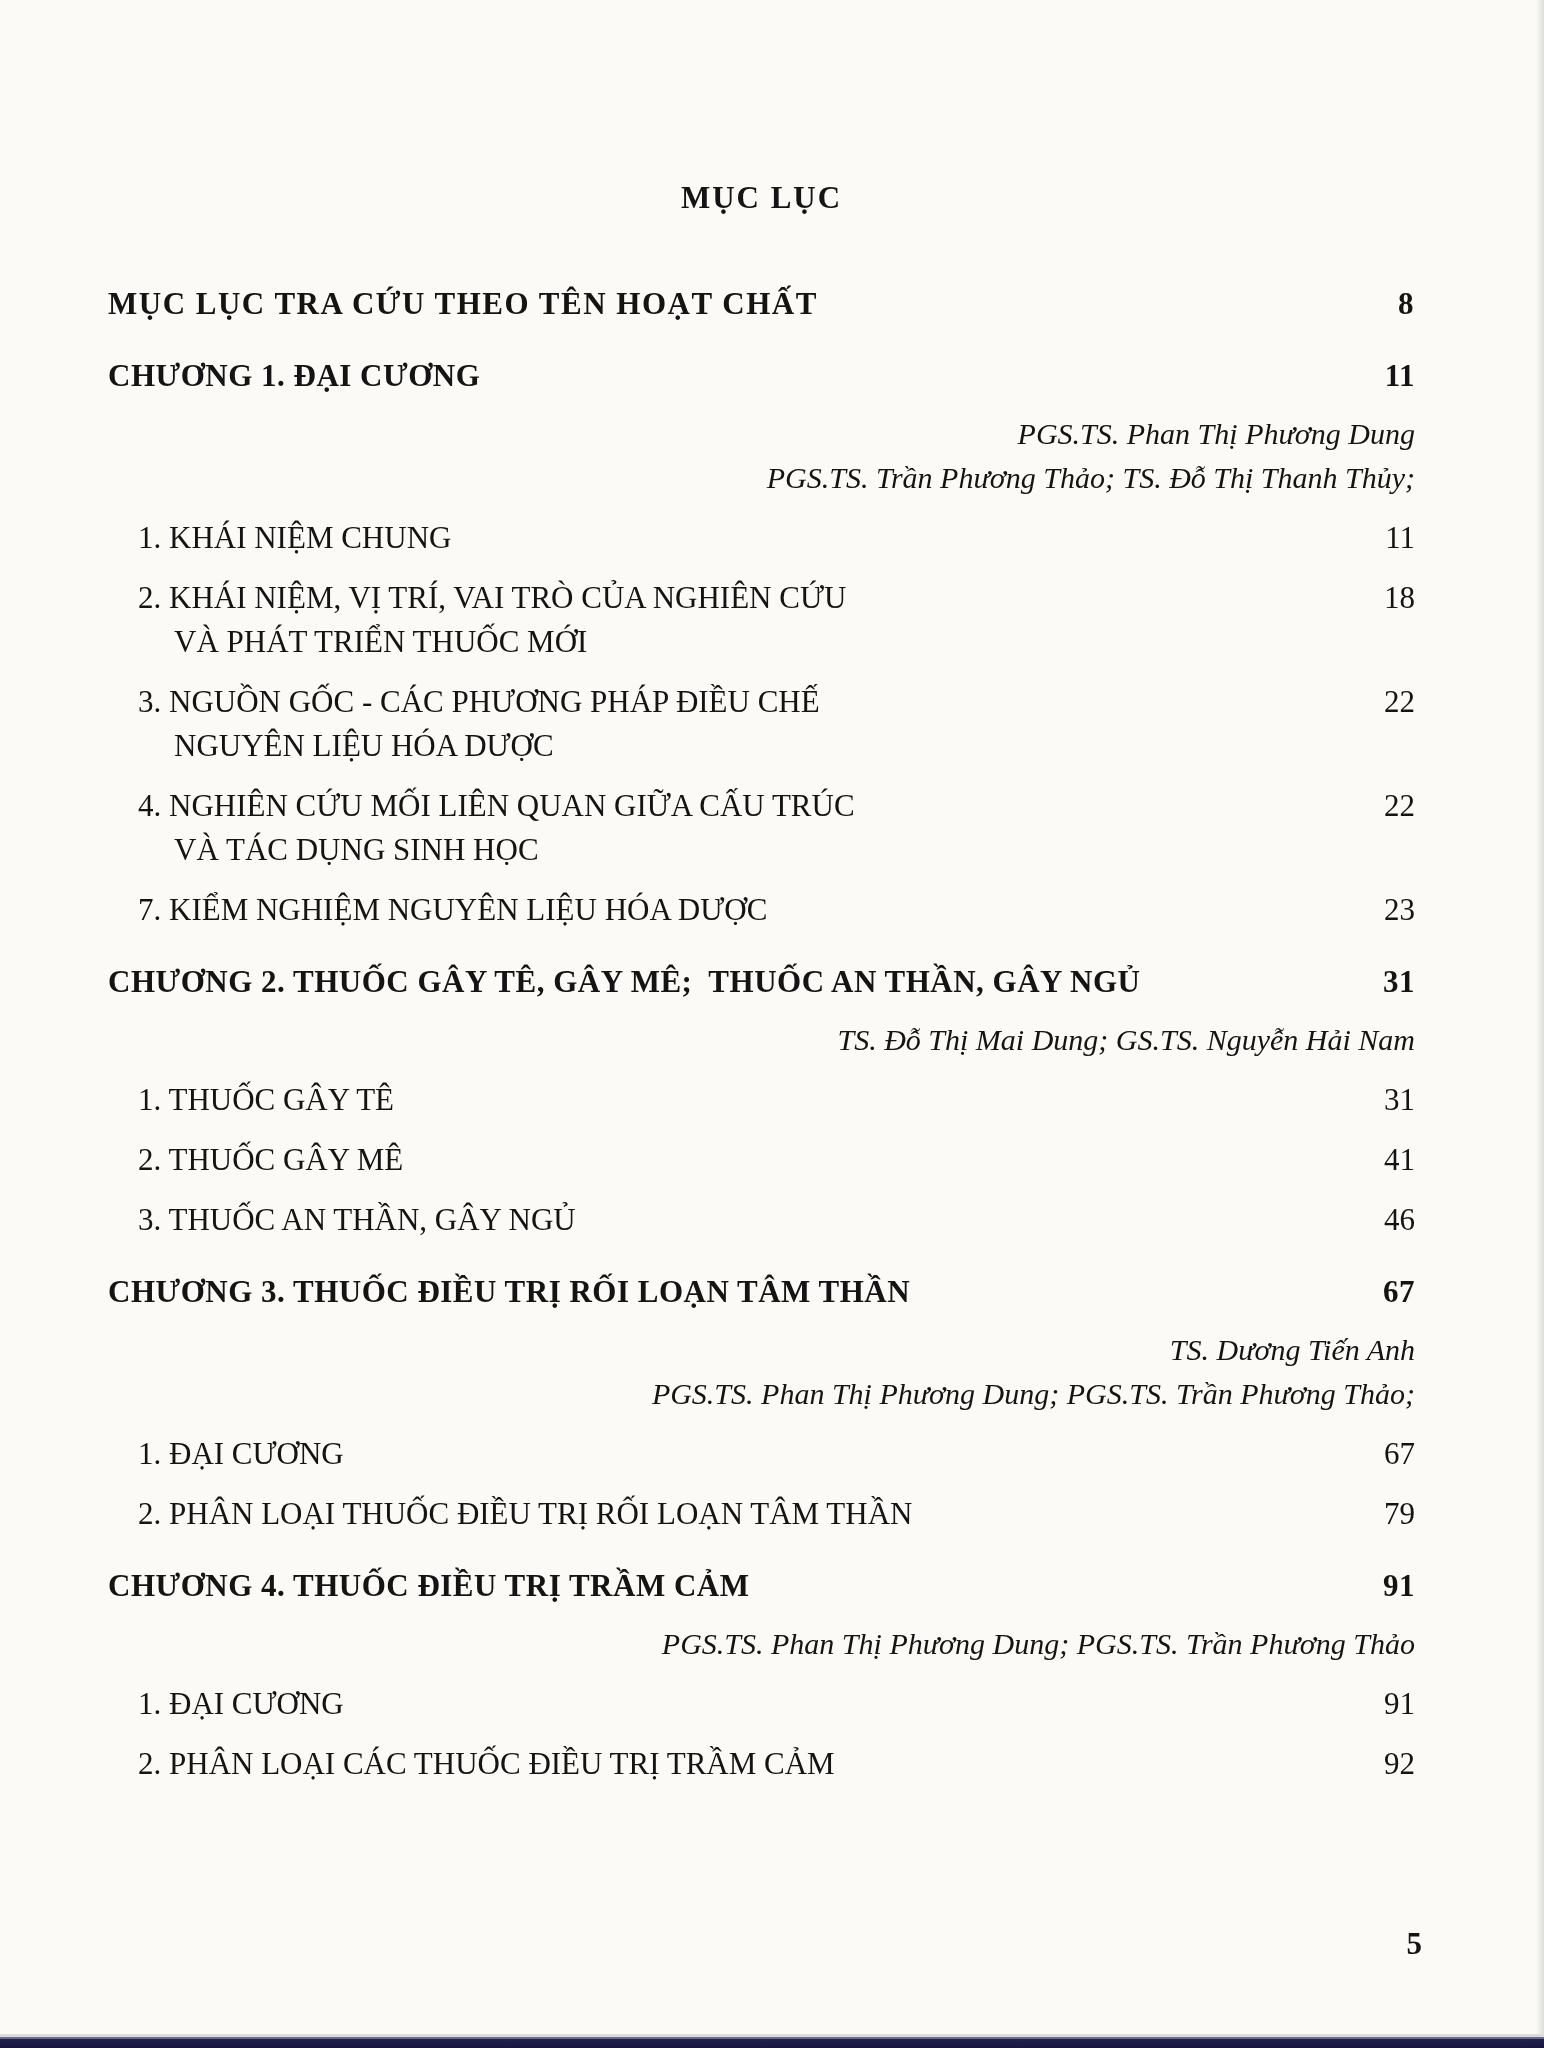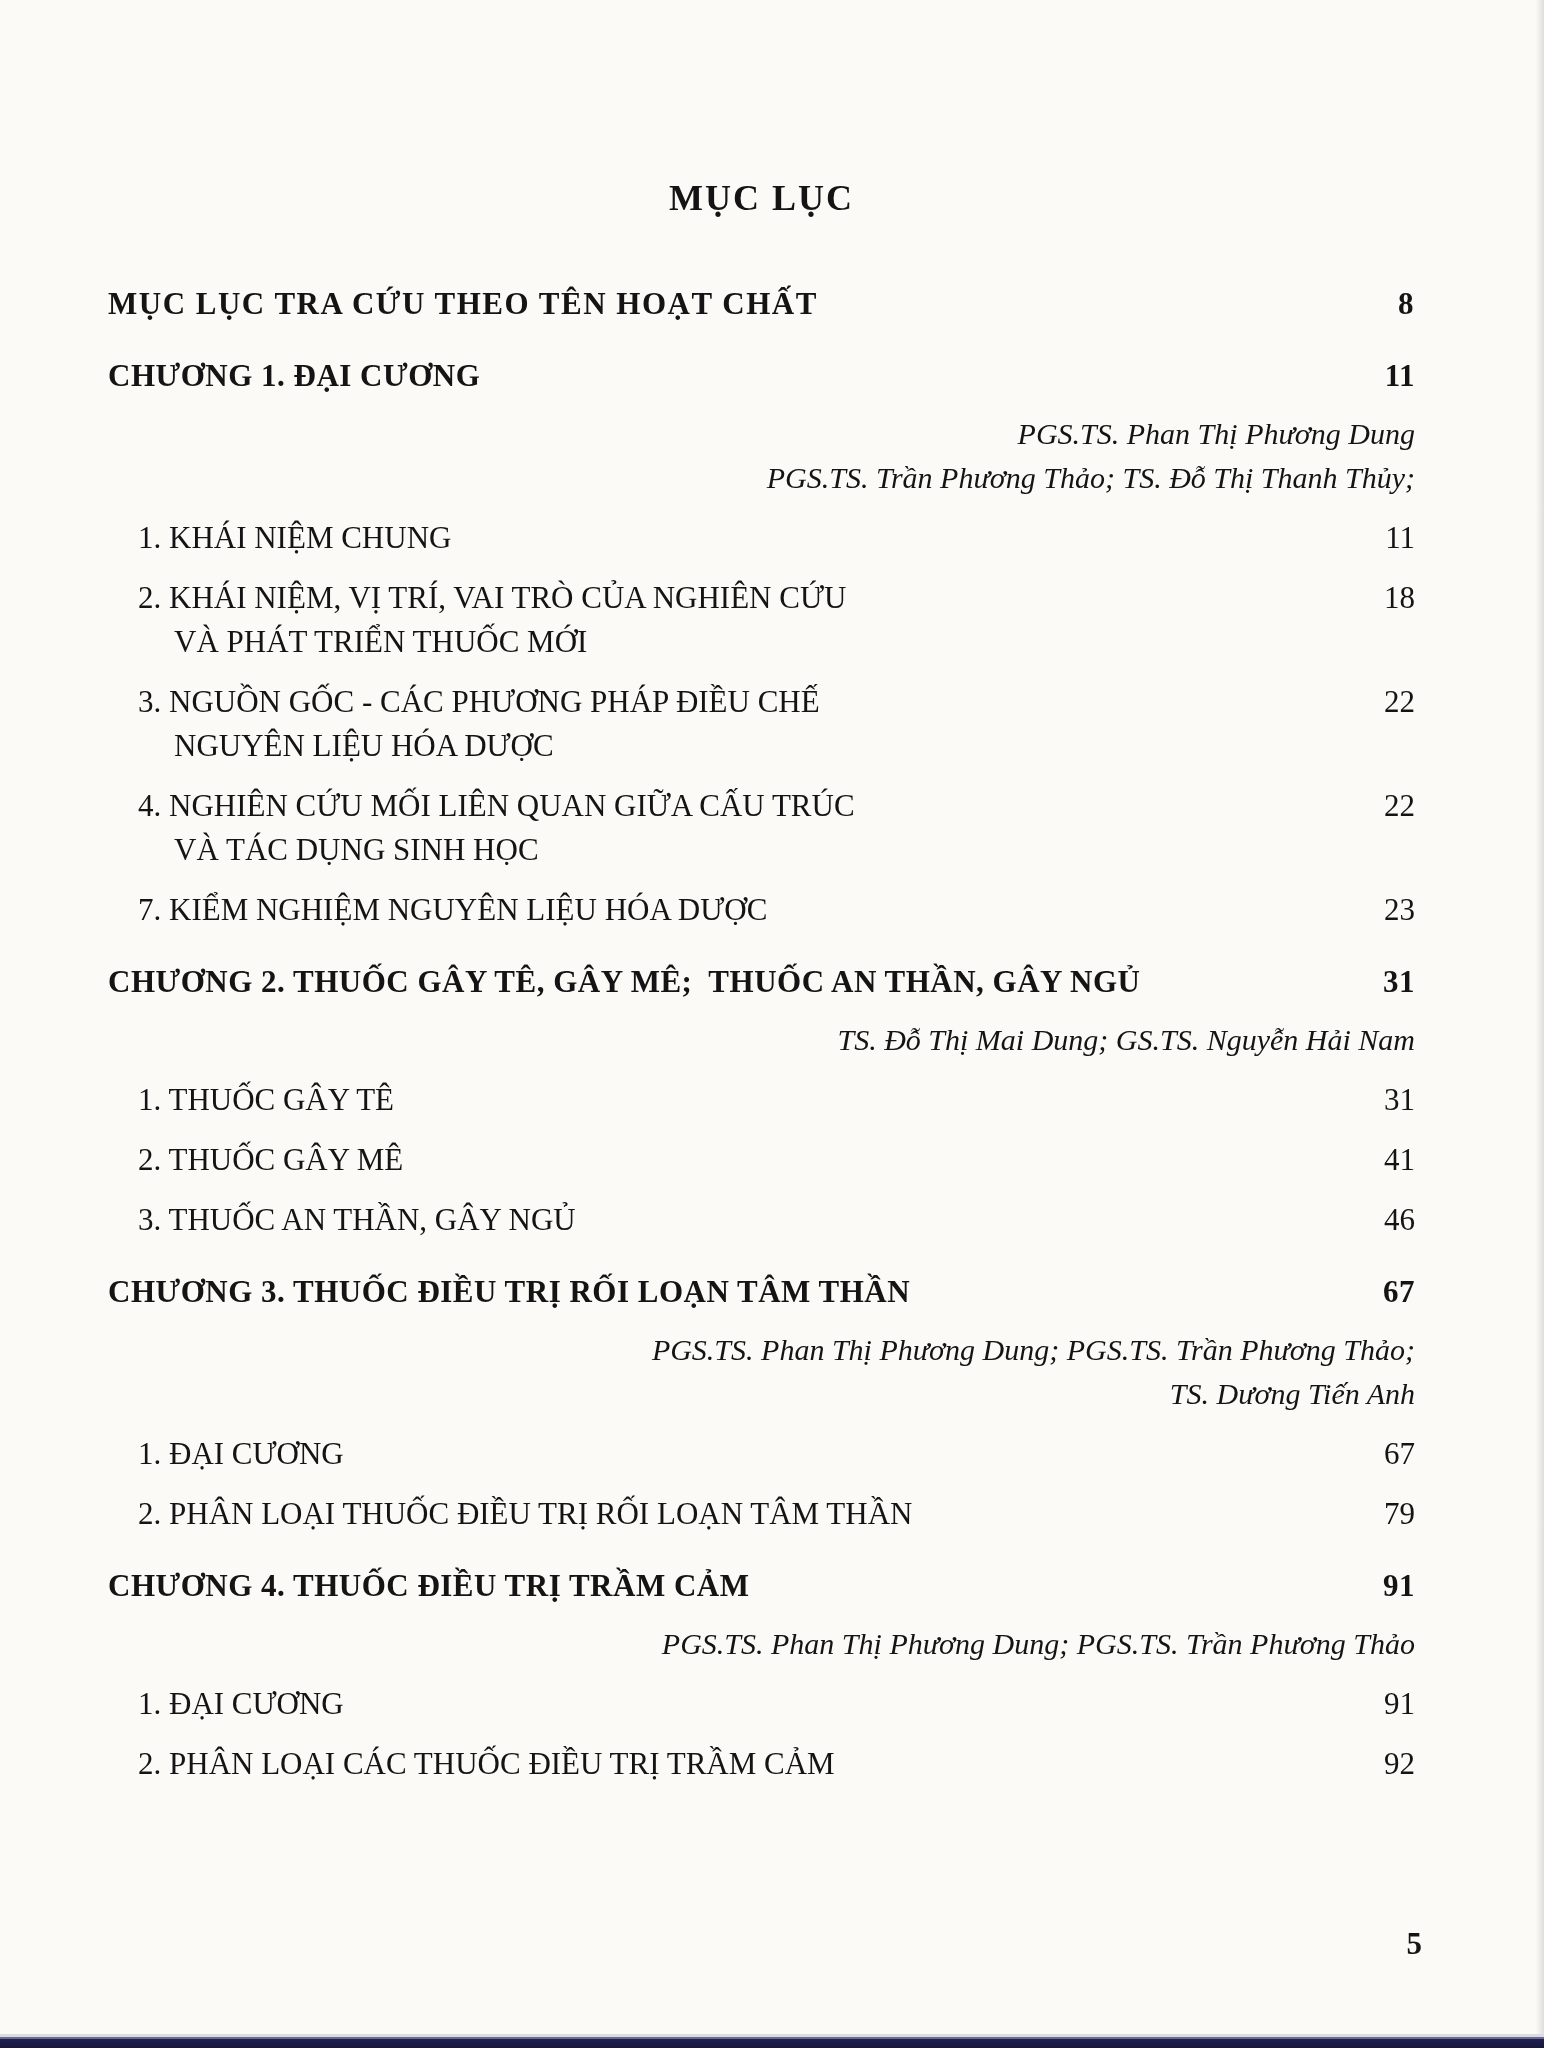--- a/index.html
+++ b/index.html
@@ -16,21 +16,21 @@
     color:var(--text);
     font-family:"Liberation Serif","DejaVu Serif",serif;
   }
   .page{
     position:absolute;inset:0;
     padding:0 129px 0 108px;
   }
   .page-title{
     margin:168px 0 0 0;
     text-align:center;
-    font-size:36px;
+    font-size:31px;
     font-weight:bold;
     letter-spacing:2px;
     line-height:60px;
   }
   .toc-list{display:block;}
   .row{
     display:flex;
     align-items:flex-start;
     margin-top:16px;
     font-size:31px;
@@ -181,22 +181,22 @@
     <div class="entry-page">46</div>
   </div>
       <div class="row row--chapter">
     <div class="entry-text">
           <div class="line">CHƯƠNG 3. THUỐC ĐIỀU TRỊ RỐI LOẠN TÂM THẦN</div>
         </div>
     <div class="entry-page">67</div>
   </div>
       <div class="row row--authors">
     <div class="entry-text">
+          <div class="line line--cont">TS. Dương Tiến Anh</div>
           <div class="line">PGS.TS. Phan Thị Phương Dung; PGS.TS. Trần Phương Thảo;</div>
-          <div class="line line--cont">TS. Dương Tiến Anh</div>
         </div>
 
   </div>
       <div class="row row--item">
     <div class="entry-text">
           <div class="line">1. ĐẠI CƯƠNG</div>
         </div>
     <div class="entry-page">67</div>
   </div>
       <div class="row row--item">

